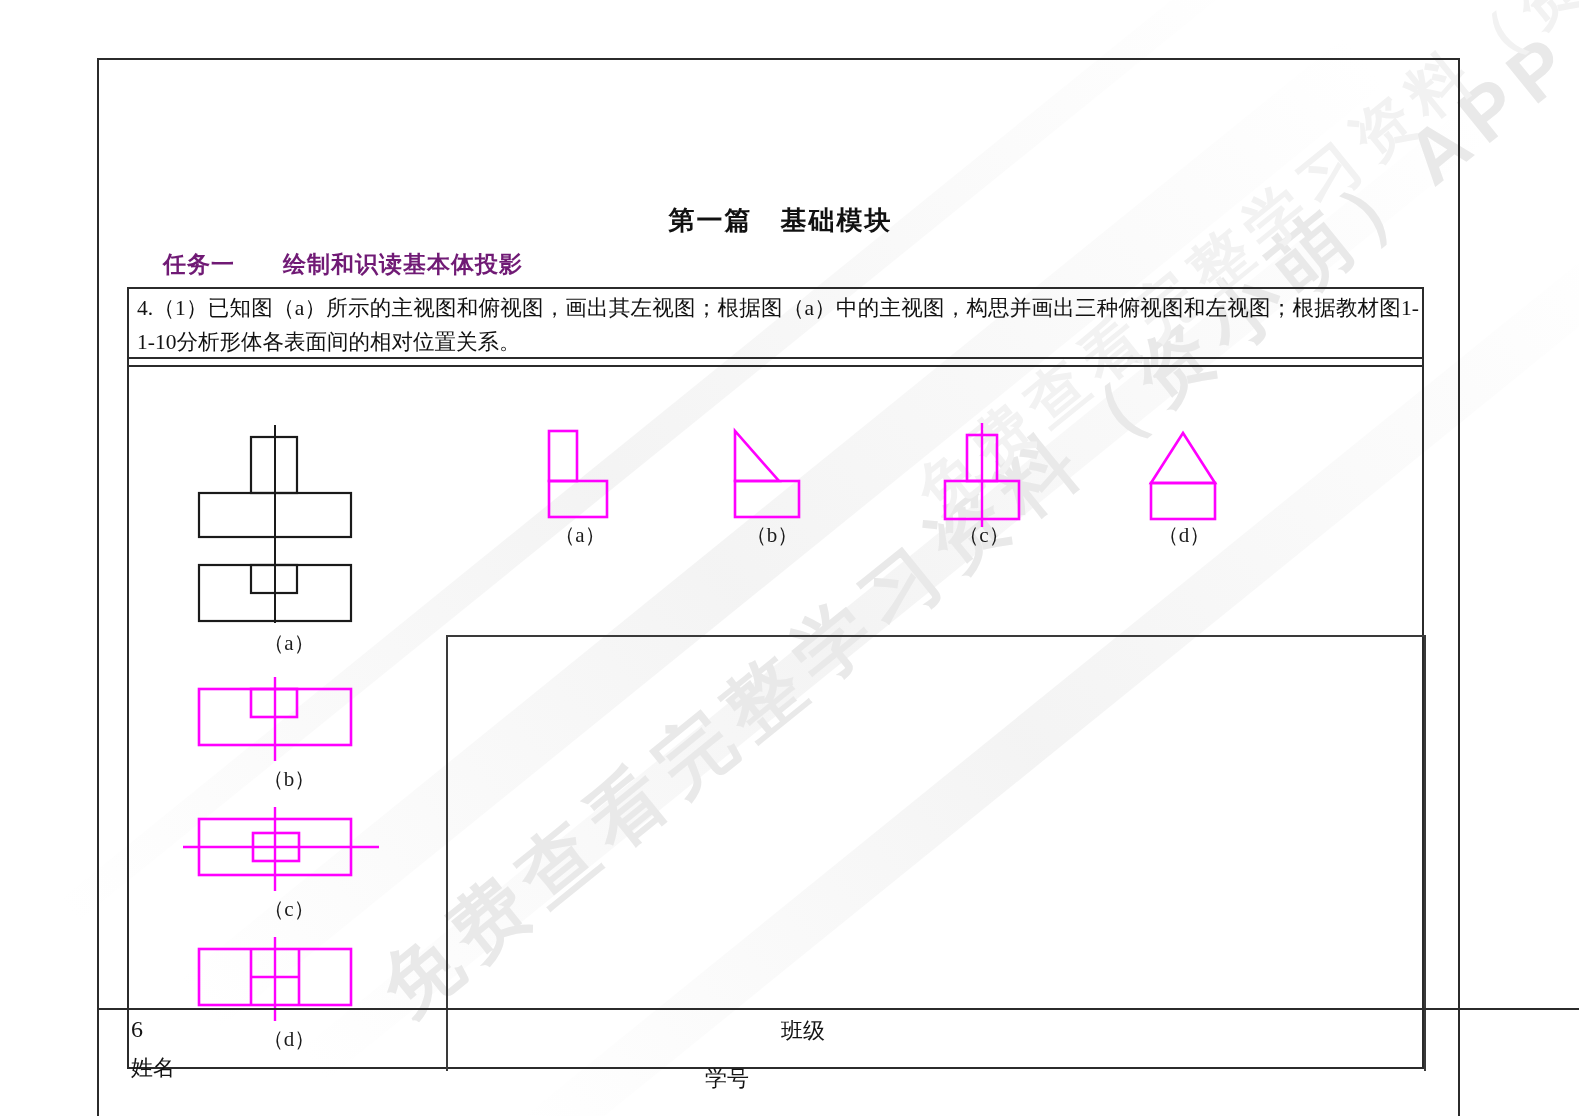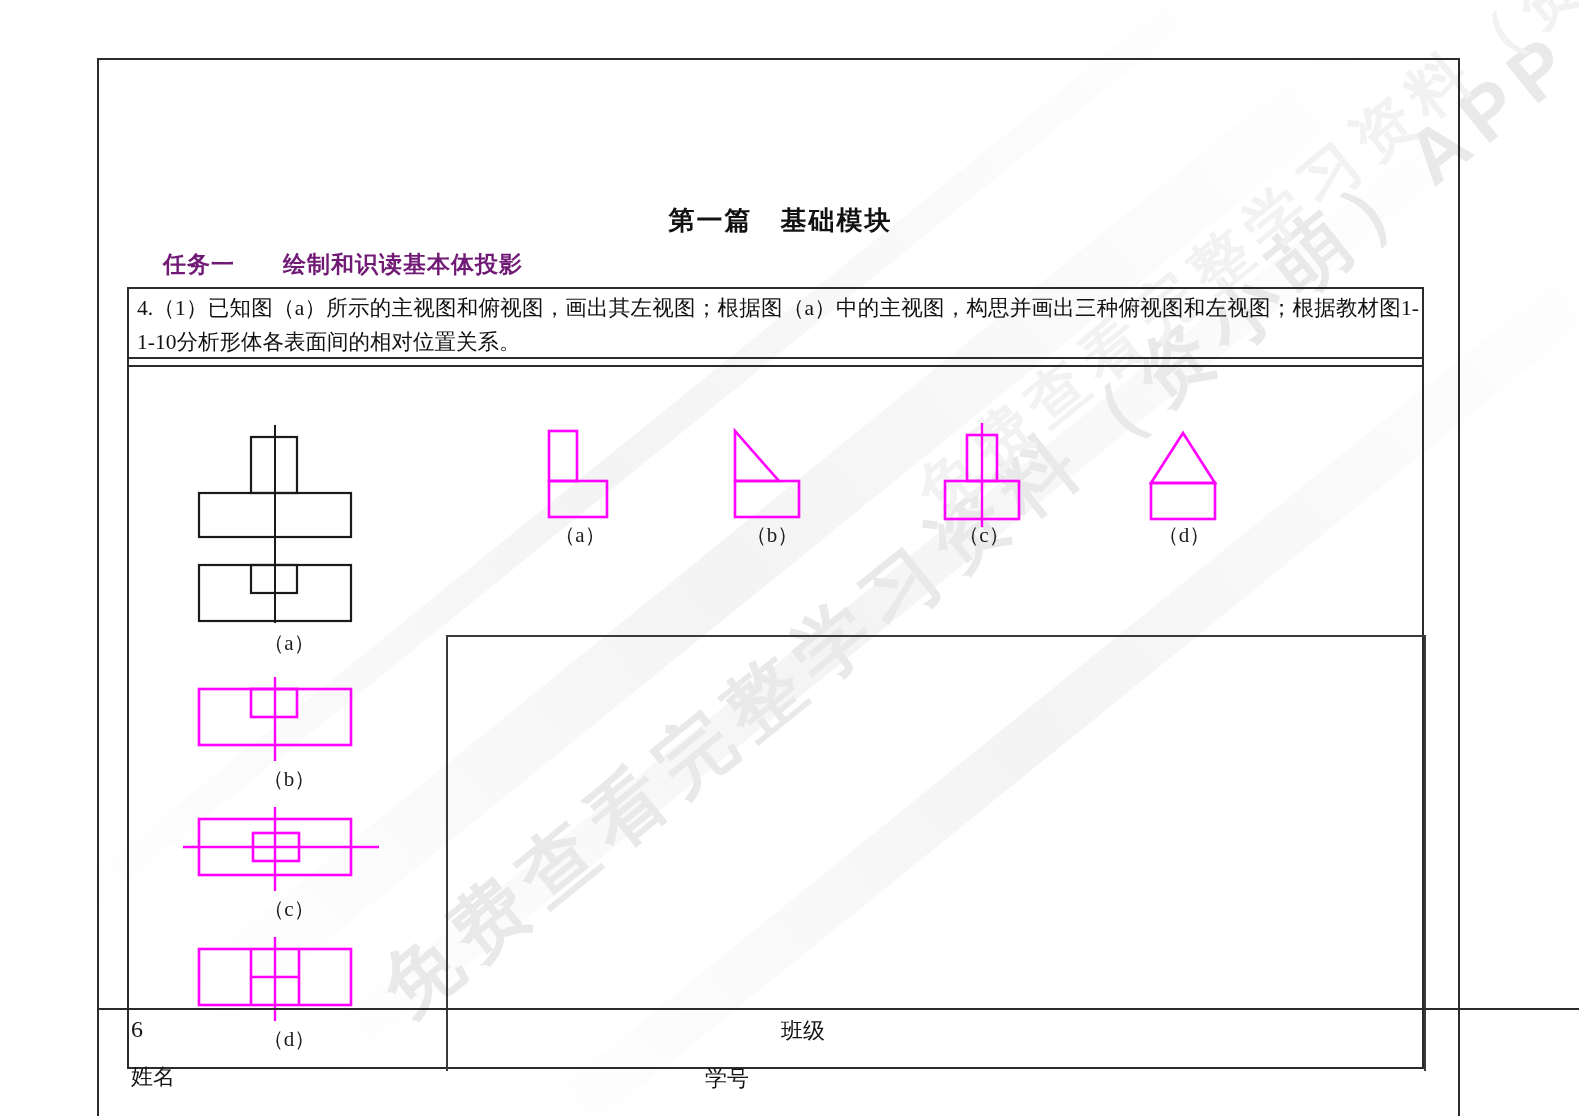--- a/index.html
+++ b/index.html
@@ -160,21 +160,21 @@
     font-family: Liberation Mono, monospace;
     font-size: 22px;
     color: #141414;
     white-space: nowrap;
   }
   #footer-page-number {
     left: 34px; top: 8px;
     font-family: "Liberation Serif", serif;
     font-size: 24px;
   }
-  #footer-name { left: 34px; top: 54px; }
+  #footer-name { left: 34px; top: 45px; }
   #footer-class { left: 684px; top: 8px; }
   #footer-studentid { left: 608px; top: 56px; }
 </style>
 </head>
 <body>
 
 <div id="watermark-layer">
   <div class="wm-band" style="left:180px; top:980px; width:1500px; height:62px; transform:rotate(-39deg);"></div>
   <div class="wm-band" style="left:300px; top:1050px; width:1500px; height:40px; transform:rotate(-39deg);"></div>
   <div class="wm-band" style="left:60px;  top:900px;  width:1500px; height:28px; transform:rotate(-39deg);"></div>

